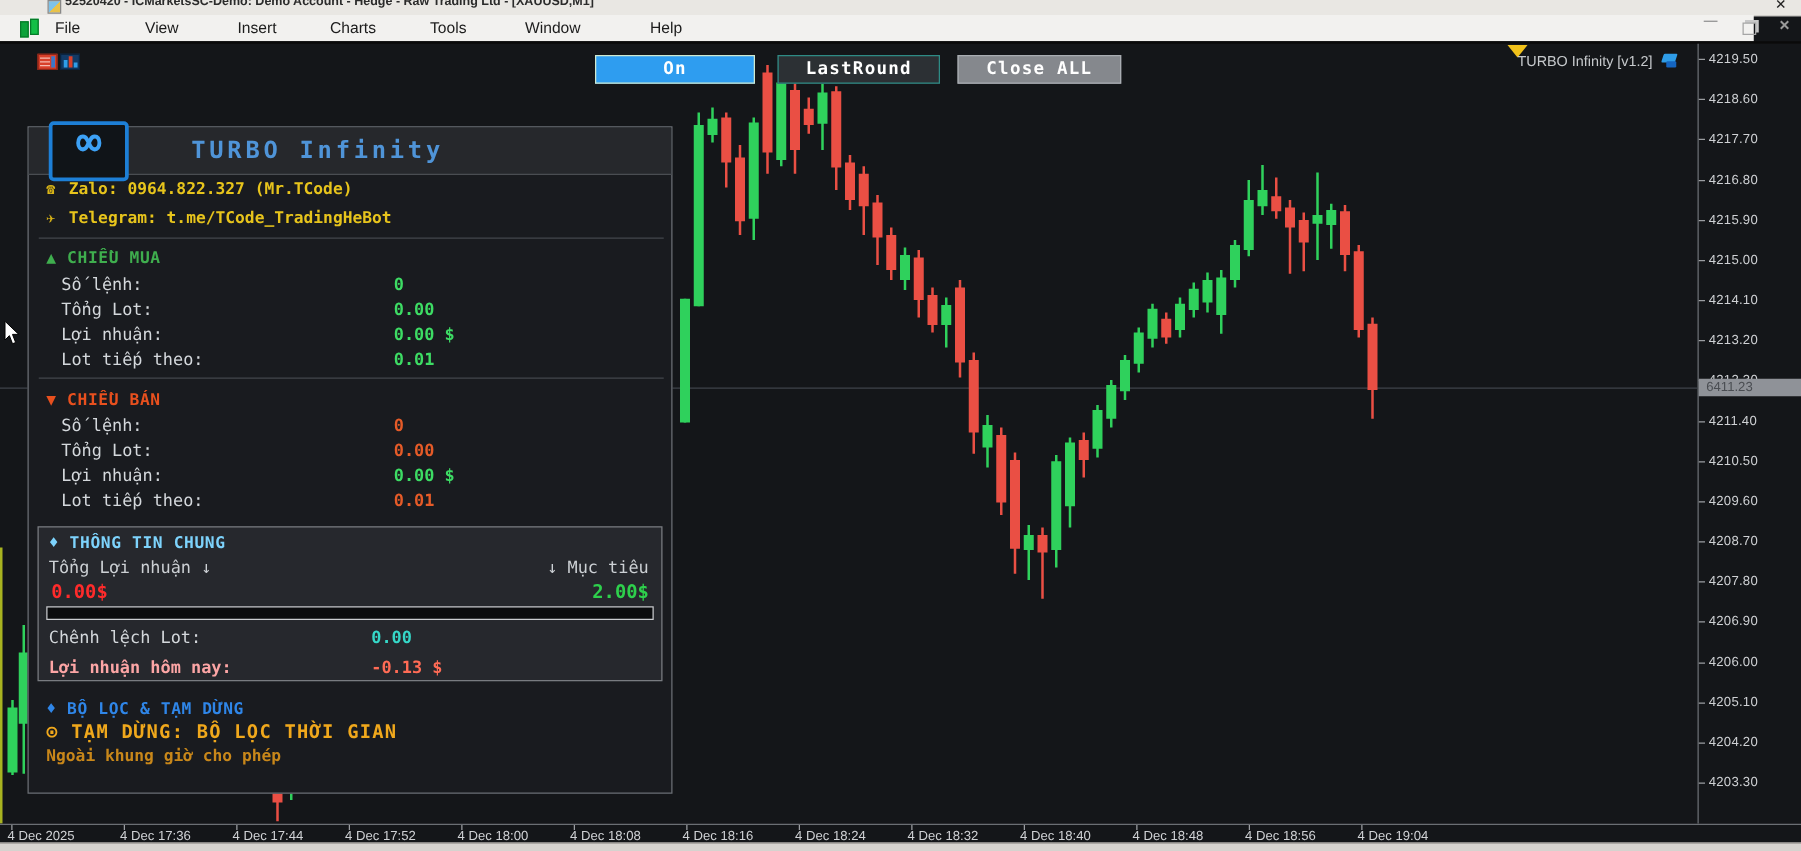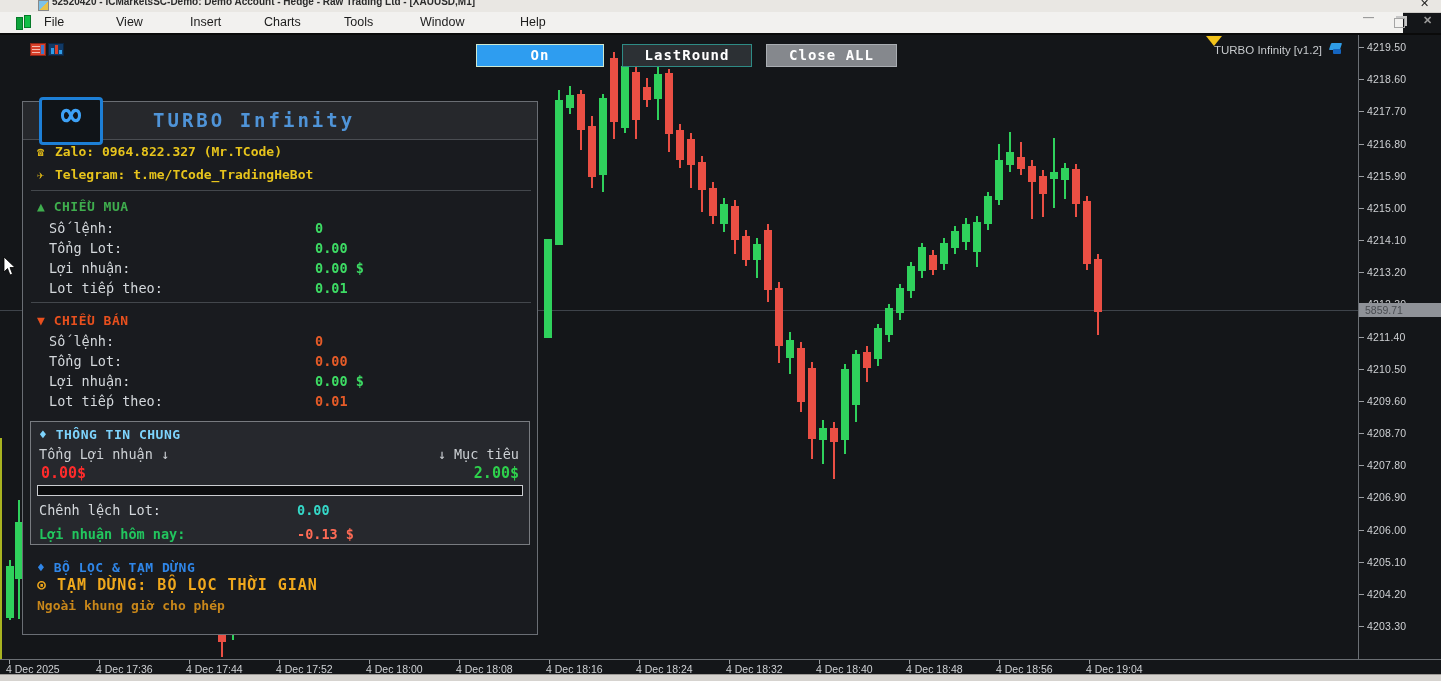--- a/index.html
+++ b/index.html
@@ -289,21 +289,21 @@
         <div class="plabel" style="top: 456.38px;">4206.90</div>
         <div class="ptick" style="top: 494.55px;"></div>
         <div class="plabel" style="top: 488.55px;">4206.00</div>
         <div class="ptick" style="top: 526.72px;"></div>
         <div class="plabel" style="top: 520.72px;">4205.10</div>
         <div class="ptick" style="top: 558.89px;"></div>
         <div class="plabel" style="top: 552.89px;">4204.20</div>
         <div class="ptick" style="top: 591.06px;"></div>
         <div class="plabel" style="top: 585.06px;">4203.30</div>
       </div>
-    <div class="abs" id="bid-badge">5859.71</div>
+    <div class="abs" id="bid-badge">6411.23</div>
 
     <div class="abs" id="time-axis">
         <div class="ttick" style="left: 9px;"></div>
         <div class="tlabel" style="left: 6px;">4 Dec 2025</div>
         <div class="ttick" style="left: 99px;"></div>
         <div class="tlabel" style="left: 96px;">4 Dec 17:36</div>
         <div class="ttick" style="left: 189px;"></div>
         <div class="tlabel" style="left: 186px;">4 Dec 17:44</div>
         <div class="ttick" style="left: 279px;"></div>
         <div class="tlabel" style="left: 276px;">4 Dec 17:52</div>
@@ -356,21 +356,21 @@
 
       <div id="infobox">
         <div id="info-head">♦ THÔNG TIN CHUNG</div>
         <div id="info-ll">Tổng Lợi nhuận ↓</div>
         <div id="info-rl">↓ Mục tiêu</div>
         <div id="info-lv">0.00$</div>
         <div id="info-rv">2.00$</div>
         <div id="pbar"></div>
         <div id="info-rows">
             <div class="irow" style="top: 80px;"><span class="plab">Chênh lệch Lot:</span><span class="pval" style="color: rgb(53, 216, 200);">0.00</span></div>
-            <div class="irow" style="top: 104px;"><span class="plab" style="font-weight: 700; color: #22c55e;">Lợi nhuận hôm nay:</span><span class="pval" style="color: rgb(255, 107, 85);">-0.13 $</span></div>
+            <div class="irow" style="top: 104px;"><span class="plab" style="font-weight: 700; color: #fca5a5;">Lợi nhuận hôm nay:</span><span class="pval" style="color: rgb(255, 107, 85);">-0.13 $</span></div>
           </div>
       </div>
 
       <div id="filter-head">♦ BỘ LỌC &amp; TẠM DỪNG</div>
       <div id="pause-line">⊙ TẠM DỪNG: BỘ LỌC THỜI GIAN</div>
       <div id="pause-note">Ngoài khung giờ cho phép</div>
     </div>
 
     <svg class="abs" id="cursor" viewBox="0 0 14 20">
       <polygon points="1,0 1,15 4.5,11.5 7,18 9.5,17 7,10.5 12,10.5" fill="#ffffff" stroke="#000" stroke-width="0.8"></polygon>

